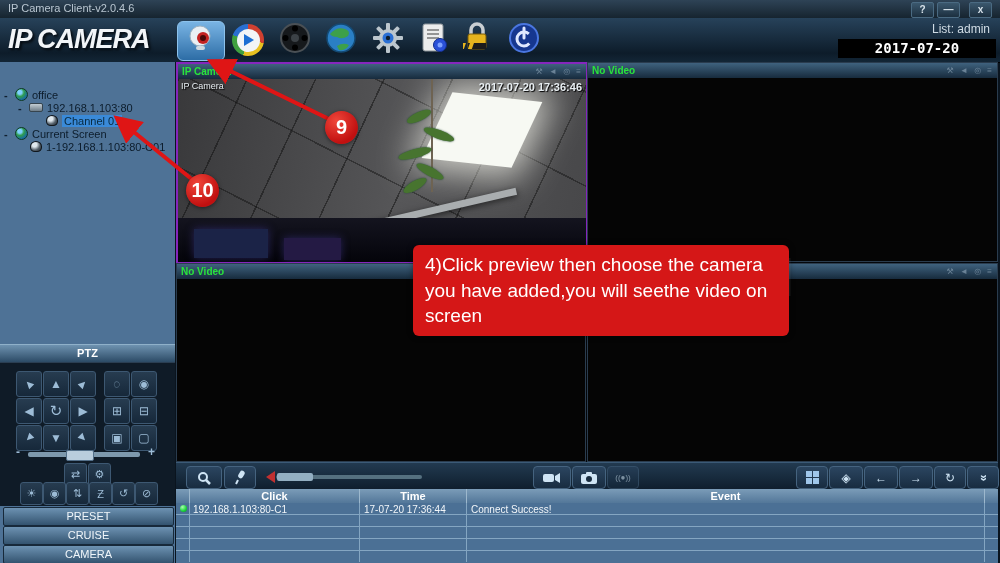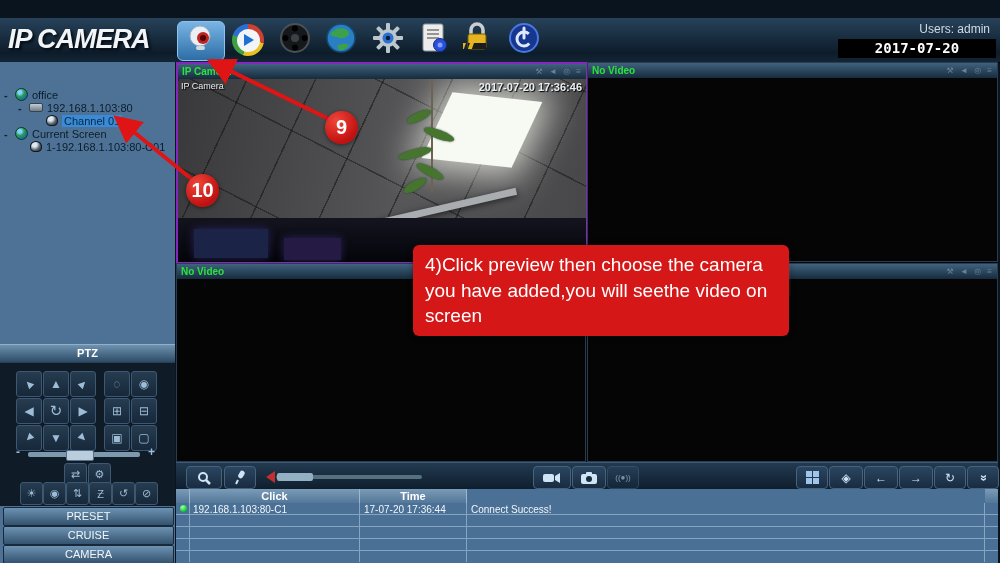--- a/index.html
+++ b/index.html
@@ -119,20 +119,26 @@
     background:radial-gradient(circle at 35% 30%,#f0463a,#c11010 70%);
     color:#fff;font-size:20px;font-weight:bold;display:flex;align-items:center;justify-content:center;
     box-shadow:0 1px 4px rgba(0,0,0,.5);}
   #arrows{left:0;top:0;width:1000px;height:563px;z-index:55;pointer-events:none;}
 </style>
 </head>
 <body>
 
 <div id="app">
 
+  <div id="titlebar" class="abs">
+    <div id="title-text" class="abs">IP Camera Client-v2.0.4.6</div>
+    <div class="winbtn abs" style="right:66px;">?</div>
+    <div class="winbtn abs" style="right:40px;">—</div>
+    <div class="winbtn abs" style="right:8px;">x</div>
+  </div>
 
   <div id="toolbar" class="abs">
     <div id="logo" class="abs">IP CAMERA</div>
 
     <div id="tool-preview" class="toolicon abs">
       <span>
         <svg width="34" height="34" viewBox="0 0 34 34">
           <circle cx="16" cy="14" r="10" fill="#e9eff4" stroke="#9fb2c0"></circle>
           <circle cx="19" cy="16" r="6" fill="#c32222"></circle>
           <circle cx="19" cy="16" r="3" fill="#4a0808"></circle>
@@ -220,21 +226,21 @@
       <span>
         <svg width="32" height="32" viewBox="0 0 32 32">
           <circle cx="16" cy="16" r="14" fill="#16378f"></circle>
           <circle cx="16" cy="16" r="14" fill="none" stroke="#4a76e0" stroke-width="2"></circle>
           <circle cx="16" cy="17" r="7" fill="none" stroke="#dfe8ff" stroke-width="3" stroke-dasharray="33 11" stroke-dashoffset="39"></circle>
           <line x1="16" y1="6" x2="16" y2="16" stroke="#dfe8ff" stroke-width="3" stroke-linecap="round"></line>
         </svg>
       </span>
     </div>
 
-    <div id="users-label" class="abs">Users: admin</div>
+    <div id="users-label" class="abs">List: admin</div>
     <div id="clock" class="abs">2017-07-20 17:36:45</div>
   </div>
 
   <div id="sidebar" class="abs">
 
     <div class="abs" style="left:4px;top:26px;">
       <div class="treerow">
         <span class="expander">-</span>
         <span class="globe-ico"></span>
         <span>office</span>
@@ -452,20 +458,21 @@
       </div>
     <div class="ctlbtn" style="left:791px;width:30px;">
         <span style="transform:rotate(-90deg);font-weight:bold;">«</span>
       </div>
   </div>
 
   <div id="eventtable" class="abs">
     <div class="th" style="left:0;width:13px;"></div>
     <div class="th" style="left:14px;width:169px;">Click</div>
     <div class="th" style="left:184px;width:106px;">Time</div>
+    <div class="th" style="left:291px;width:517px;">Event</div>
     <div class="th" style="left:809px;width:13px;border-right:none;"></div>
 
     <div class="row" style="left:0;top:14px;width:822px;">
       <span class="dot"></span>
       <span class="abs" style="left:17px;top:1px;">192.168.1.103:80-C1</span>
       <span class="abs" style="left:188px;top:1px;">17-07-20 17:36:44</span>
       <span class="abs" style="left:295px;top:1px;">Connect Success!</span>
       <span class="cellline" style="left:13px;"></span>
         <span class="cellline" style="left:183px;"></span>
       <span class="cellline" style="left:290px;"></span>

